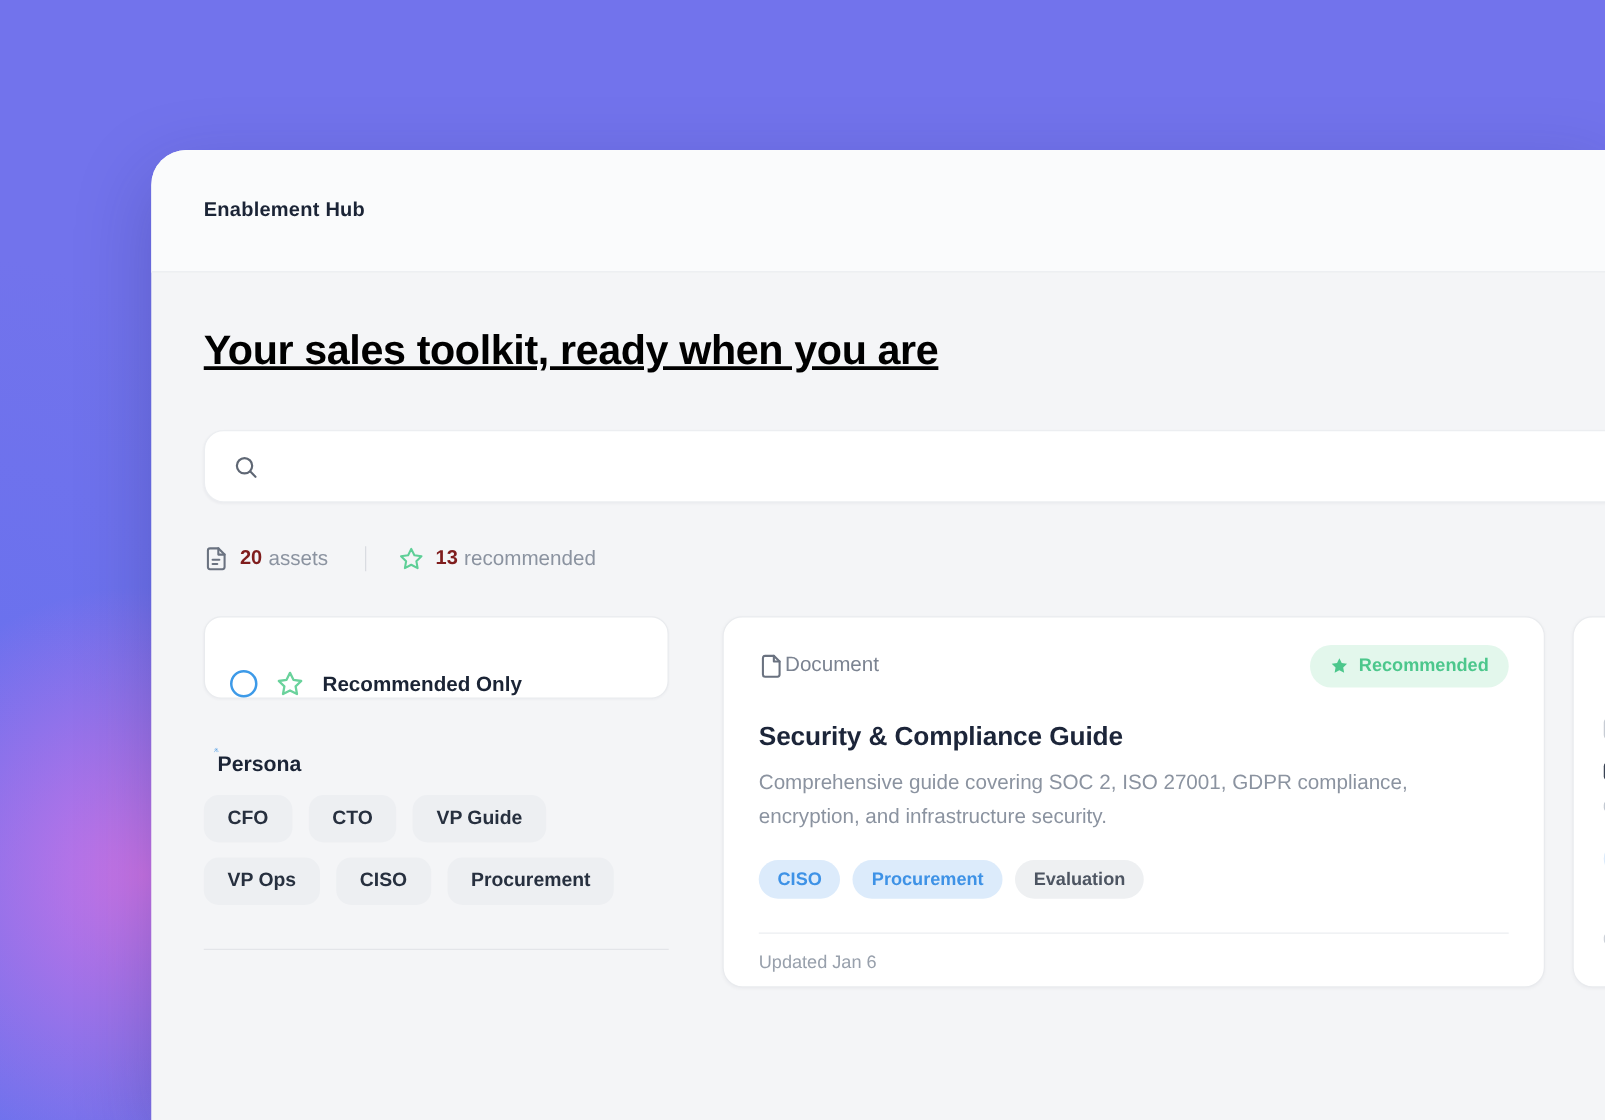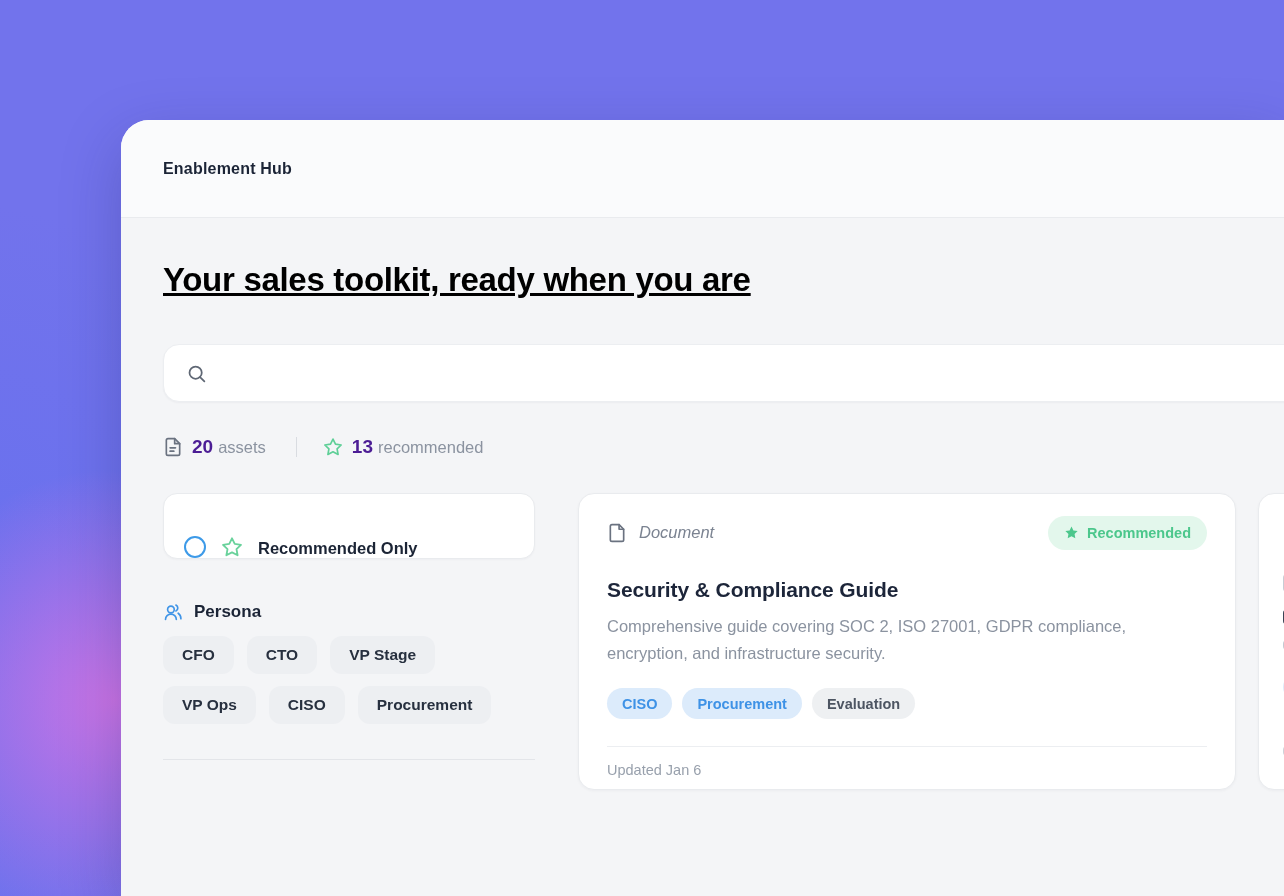--- a/index.html
+++ b/index.html
@@ -43,38 +43,38 @@
     border:none; outline:none; background:transparent; margin-left:15px;
     font-family:"Liberation Sans", sans-serif; font-size:17px; color:#333c4d; width:100%;
   }
   .search input::placeholder { color:#9aa2b1; }
 
   
   .stats { margin-top:33px; display:flex; align-items:center; height:24px; }
   .stats svg { width:20px; height:20px; }
   .stat-icon-doc { color:#6a7280; }
   .stat-icon-star { color:#5ecf97; }
-  .stats .num { font-weight:700; color:#4c1d95; font-size:19px; margin:0 5px 0 9px;text-align:right; }
+  .stats .num { font-weight:700; color:#7f1d1d; font-size:16px; margin:0 5px 0 9px;text-align:right; }
   .stats .lbl { color:#8b93a0; font-size:16.5px; }
   .stat-divider { width:1px; height:20px; background:#d9dce1; margin:0 26px 0 30px; }
 
   
   .grid { display:flex; gap:43px; margin-top:34px; }
   .sidebar { width:372px; flex:none; }
 
   .rec-only {
     background:#ffffff; border:1px solid #e9ebee; border-radius:14px;
     height:66px; display:flex; align-items:flex-end; padding:0 20px; cursor:pointer;
     box-shadow:0 1px 2px rgba(20,30,60,.03);
   }
   .radio-circle { width:22px; height:22px; border-radius:50%; border:2px solid #3d9ae8; flex:none; }
   .rec-only svg { width:22px; height:22px; color:#6ad29c; margin-left:15px; flex:none; }
   .rec-only .lbl { margin-left:15px; font-size:16.5px; font-weight:600; color:#1b2435; }
 
-  .filter-head { display:flex; align-items:flex-end; margin-top:39px; height:24px; }
+  .filter-head { display:flex; align-items:flex-start; margin-top:39px; height:24px;flex-direction:column; }
   .filter-head svg { width:20px; height:20px; color:#3f94e7; }
   .filter-head .lbl { margin-left:11px; font-size:17px; font-weight:700; color:#1b2436; }
 
   .chips { margin-top:14px; display:flex; flex-wrap:wrap; gap:12px 13px; }
   .chip {
     background:#edeff2; border-radius:12px; padding:0 19px; height:38px;
     display:flex; align-items:center; font-size:15.5px; font-weight:600; color:#27303f;
     cursor:pointer; border:none; font-family:"Liberation Sans", sans-serif;
   }
   .sidebar-divider { height:1px; background:#e3e5e9; margin-top:35px; }
@@ -83,21 +83,21 @@
   
   .cards-row { display:flex; gap:22px; }
   .asset-card {
     width:658px; height:297px; flex:none; background:#ffffff;
     border:1px solid #e9ebee; border-radius:16px; padding:26px 28px;
     box-shadow:0 1px 3px rgba(20,30,60,.04); cursor:pointer;
   }
   .card-head { display:flex; align-items:center; justify-content:space-between; height:25px; }
   .card-type { display:flex; align-items:center; }
   .card-type svg { width:20px; height:20px; color:#6a7280; }
-  .card-type .lbl { margin-left:12px; font-size:16.5px; color:#7b8391;font-style:italic; }
+  .card-type .lbl { margin-left:1px; font-size:16.5px; color:#7b8391; }
   .badge {
     background:#e3f7ec; border-radius:999px; height:34px; padding:0 16px;
     display:flex; align-items:center; gap:8px;
   }
   .badge svg { width:15px; height:15px; color:#4cc78c; }
   .badge .lbl { font-size:14.5px; font-weight:700; color:#4cc78c; }
 
   .card-title { margin-top:33px; font-size:21px; font-weight:700; color:#1c2539; letter-spacing:-.1px; }
   .card-desc { margin-top:11px; font-size:16.5px; line-height:27px; color:#8b93a0; max-width:580px; }
 
@@ -174,21 +174,21 @@
               <circle cx="9.5" cy="9" r="4"></circle>
               <path d="M21.5 20c0-2.8-1.6-5.3-3.3-6.5"></path>
               <path d="M15.5 3.6a4 4 0 0 1 0 7.2"></path>
             </svg>
           <span class="lbl">Persona</span>
         </div>
 
         <div class="chips">
           <button class="chip">CFO</button>
           <button class="chip">CTO</button>
-          <button class="chip">VP Stage</button>
+          <button class="chip">VP Guide</button>
           <button class="chip">VP Ops</button>
           <button class="chip">CISO</button>
           <button class="chip">Procurement</button>
         </div>
 
         <div class="sidebar-divider"></div>
 
 
       </div>
 

